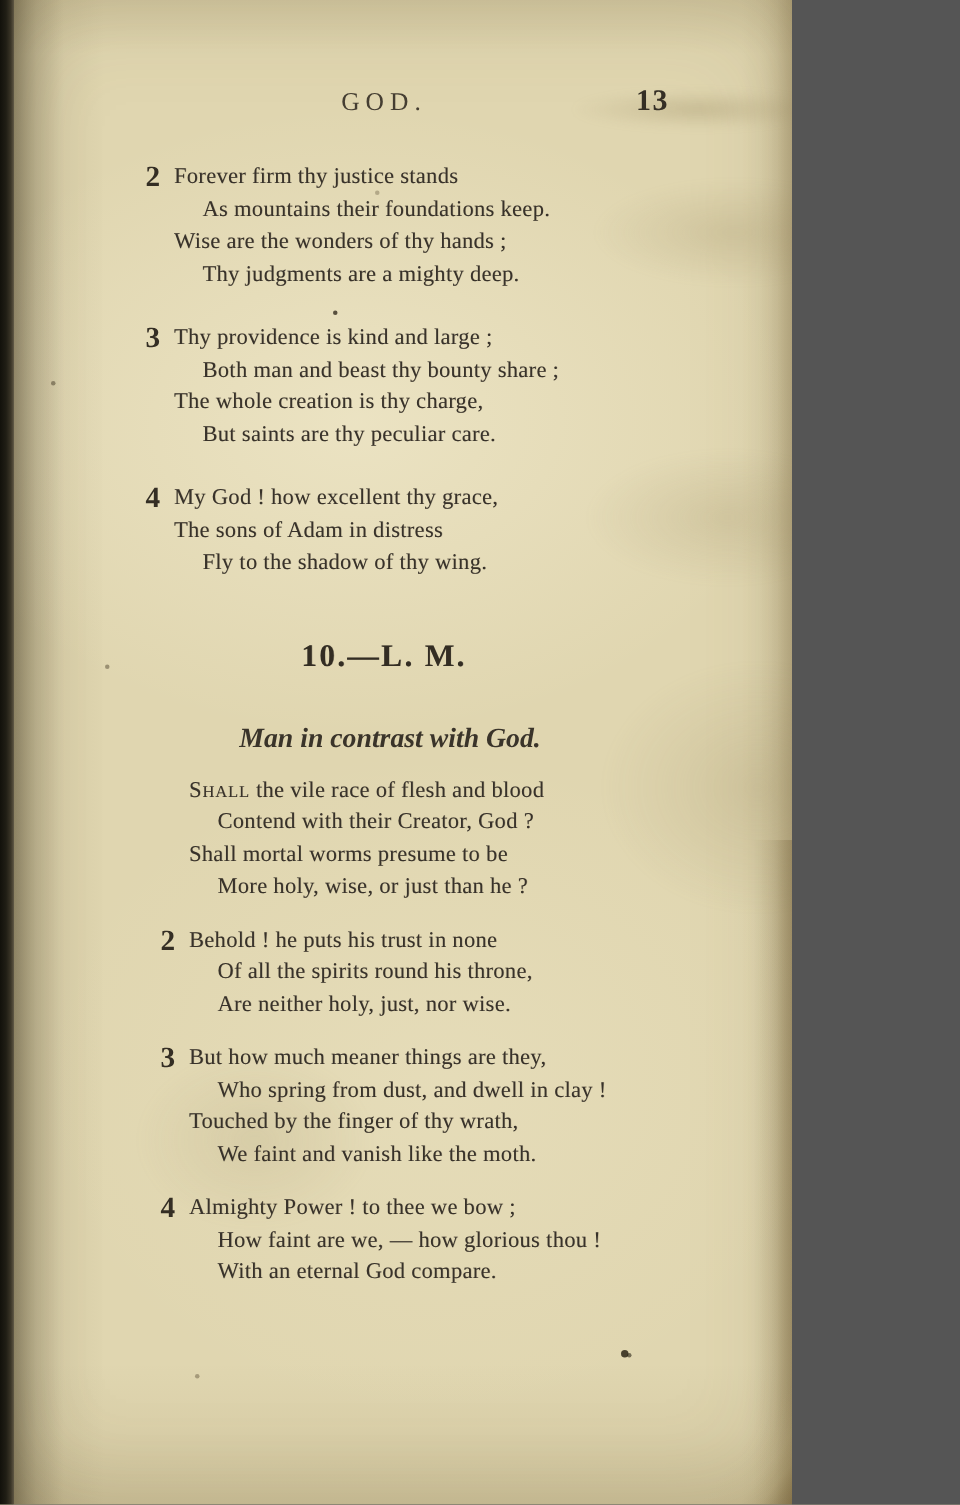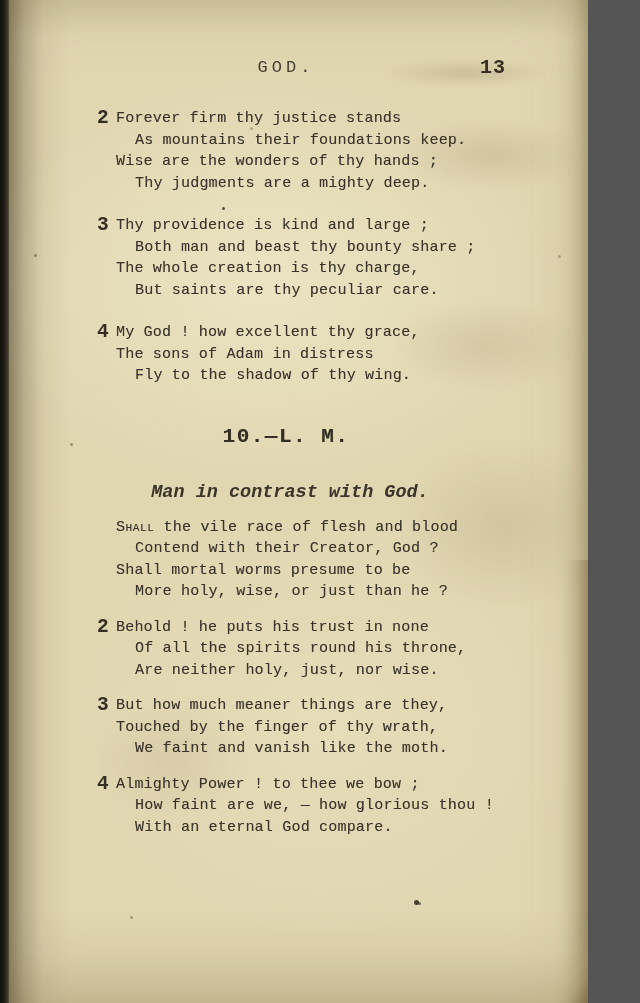--- a/index.html
+++ b/index.html
@@ -1,22 +1,22 @@
 <!DOCTYPE html>
 <html><head>
 <meta charset="utf-8">
 <style>
   html, body { margin: 0; padding: 0; background: #555; }
 
   .page-scan {
     position: relative;
-    width: 588px;
+    width: 528px;
     height: 1003px;
     overflow: hidden;
-    font-family: Liberation Mono, monospace;
+    font-family: Liberation Serif, serif;
     color: #38322a;
     background:
       radial-gradient(ellipse 420px 300px at 45% 28%, rgba(252,246,222,0.40), rgba(252,246,222,0) 70%),
       radial-gradient(ellipse 380px 320px at 55% 72%, rgba(248,241,214,0.22), rgba(248,241,214,0) 70%),
       linear-gradient(to right, rgba(96,84,52,0.38) 0px, rgba(106,93,60,0.20) 18px, rgba(106,93,60,0.08) 40px, rgba(0,0,0,0) 70px),
       linear-gradient(to left, rgba(118,99,58,0.22) 0px, rgba(118,99,58,0.07) 16px, rgba(0,0,0,0) 34px),
       linear-gradient(to bottom, rgba(124,108,66,0.14) 0px, rgba(0,0,0,0) 36px),
       linear-gradient(to top, rgba(124,106,62,0.20) 0px, rgba(124,106,62,0.06) 50px, rgba(0,0,0,0) 95px),
       #e0d6b0;
     box-shadow: inset 0 0 70px rgba(104,90,52,0.18);
@@ -108,21 +108,21 @@
     margin: 38px 0 0 0; text-align: center; transform: translateX(-8px);
     font-size: 21px; line-height: 24px; font-weight: 700; letter-spacing: 1.5px;
     color: #332d23; text-shadow: 0.3px 0.3px 0 rgba(50,44,34,0.35);
   }
   .hymn-subtitle {
     margin-top: 33px; text-align: center; transform: translateX(-4px);
     font-style: italic; font-weight: 700; font-size: 18.5px; line-height: 22px;
     color: #3a342a;
   }
 
-  .h10 .verse { margin-bottom: 14px; }
+  .h10 .verse { margin-bottom: 14px; margin-left: 10px; }
   .h10 .verse.v1 { margin-top: 13px; }
   .lead { font-variant: small-caps; letter-spacing: 0.6px; }
 </style>
 </head>
 <body>
 
 <div class="page-scan">
 
   <div class="binding"></div>
   <div class="binding-shadow"></div>
@@ -181,20 +181,21 @@
       <div class="verse">
         <span class="num">2</span>
         <div class="line">Behold ! he puts his trust in none</div>
         <div class="line indent">Of all the spirits round his throne,</div>
         <div class="line indent">Are neither holy, just, nor wise.</div>
       </div>
 
       <div class="verse">
         <span class="num">3</span>
         <div class="line">But how much meaner things are they,</div>
+        <div class="line indent">Who spring from dust, and dwell in clay !</div>
         <div class="line">Touched by the finger of thy wrath,</div>
         <div class="line indent">We faint and vanish like the moth.</div>
       </div>
 
       <div class="verse">
         <span class="num">4</span>
         <div class="line">Almighty Power ! to thee we bow ;</div>
         <div class="line indent">How faint are we, — how glorious thou !</div>
         <div class="line indent">With an eternal God compare.</div>
       </div>

